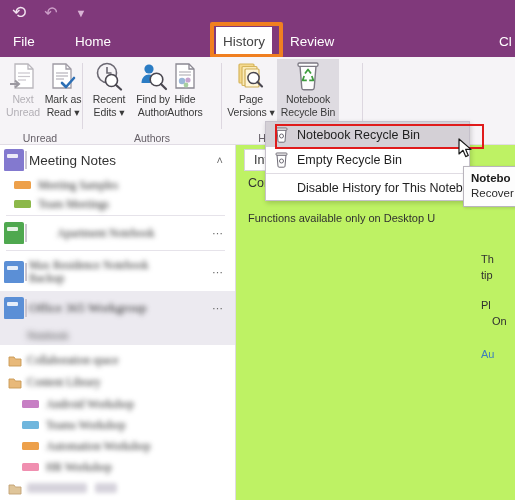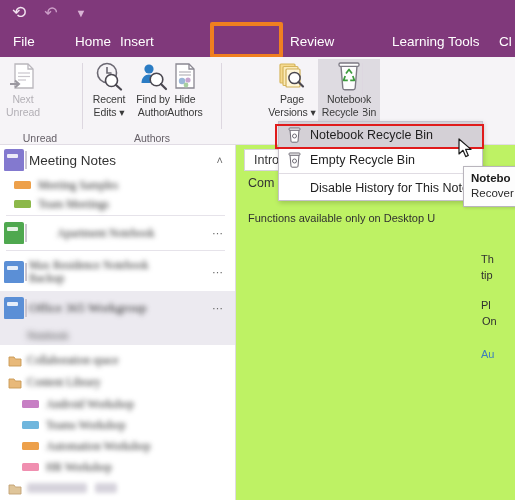--- a/index.html
+++ b/index.html
@@ -132,21 +132,21 @@
   }
   .note-line {
     position: absolute; font-size: 11px; color: #303030;
     white-space: nowrap;
     margin-top: 11px;
   }
   .note-link { color: #3c7ebd; }
 
   
   .menu {
-    position: absolute; left: 278px; top: 121px; width: 205px;
+    position: absolute; left: 265px; top: 121px; width: 205px;
     background: #ffffff; border: 1px solid #c6c1cb;
     box-shadow: 1px 2px 5px rgba(0,0,0,0.18);
     overflow: hidden;
   }
   .menu-item {
     height: 25px; display: flex; align-items: center;
     font-size: 12.5px; color: #1f1f1f; padding-left: 5px;
     white-space: nowrap;
   }
   .menu-item.hl { background: #d4d0d6; }
@@ -179,23 +179,22 @@
 
   <div class="titlebar">
     <div class="tb-icon tb-back">⟲</div>
     <div class="tb-icon tb-undo">↶</div>
     <div class="tb-icon tb-more">▼</div>
   </div>
 
   <div class="tabbar">
     <div class="tab" style="left:6px;">File</div>
     <div class="tab" style="left:68px;">Home</div>
-    <div class="tab" style="left:113px;">Insert</div>
+    <div class="tab active" style="left:216px;">History</div>
     <div class="tab" style="left:283px;">Review</div>
-    <div class="tab" style="left:385px;">Learning Tools</div>
     <div class="tab" style="left:492px;">Cl</div>
   </div>
   <div class="tab-highlight" style="left:210px; top:22px; width:73px; height:36px;"></div>
 
   <div class="ribbon">
 
     <div class="rb-group" style="left:0; width:80px;">
       <div class="rb-btn disabled" style="left:0px;">
         <div class="rb-ico">
           <svg width="28" height="30" viewBox="0 0 28 30">
@@ -204,20 +203,36 @@
             <g stroke="#cac7cd" stroke-width="1.2">
               <line x1="9" y1="12" x2="21" y2="12"></line>
                 <line x1="9" y1="15.5" x2="21" y2="15.5"></line>
               <line x1="9" y1="19" x2="17" y2="19"></line>
             </g>
             <path d="M1 23 h8 M6 19.5 l4 3.5 -4 3.5" fill="none" stroke="#9b98a0" stroke-width="2"></path>
           </svg>
         </div>
         <span class="lbl">Next</span>
         <span class="lbl">Unread</span>
+      </div>
+      <div class="rb-btn" style="left:40px;">
+        <div class="rb-ico">
+          <svg width="28" height="30" viewBox="0 0 28 30">
+            <path d="M4 3 h13 l5 5 v19 h-18 z" fill="#fff" stroke="#9e9aa4" stroke-width="1.3"></path>
+            <path d="M17 3 v5 h5" fill="none" stroke="#9e9aa4" stroke-width="1.3"></path>
+            <g stroke="#b6b3bb" stroke-width="1.2">
+              <line x1="7" y1="12" x2="19" y2="12"></line>
+                <line x1="7" y1="15" x2="19" y2="15"></line>
+              <line x1="7" y1="18" x2="15" y2="18"></line>
+            </g>
+            <path d="M13 22 l4 4 8 -9" fill="none" stroke="#2c6fb5" stroke-width="2.6" stroke-linecap="round" stroke-linejoin="round"></path>
+          </svg>
+        </div>
+        <span class="lbl">Mark as</span>
+        <span class="lbl">Read ▾</span>
       </div>
       <div class="grp-lbl">Unread</div>
     </div>
     <div class="rb-sep" style="left:82px;"></div>
 
     <div class="rb-group" style="left:86px; width:132px;">
       <div class="rb-btn" style="left:44px;">
         <div class="rb-ico">
           <svg width="30" height="30" viewBox="0 0 30 30">
             <circle cx="11" cy="8" r="4.6" fill="#2b7cc4"></circle>
@@ -255,21 +270,21 @@
             <circle cx="16" cy="24" r="2.4" fill="#a8cfa0"></circle>
           </svg>
         </div>
         <span class="lbl">Hide</span>
         <span class="lbl">Authors</span>
       </div>
       <div class="grp-lbl">Authors</div>
     </div>
     <div class="rb-sep" style="left:221px;"></div>
 
-    <div class="rb-group" style="left:225px; width:130px;margin-left:41px;">
+    <div class="rb-group" style="left:225px; width:130px;">
       <div class="rb-btn" style="left:0px; width:52px;">
         <div class="rb-ico">
           <svg width="30" height="30" viewBox="0 0 30 30">
             <rect x="3" y="3" width="15" height="19" rx="1" fill="#f5d98e" stroke="#d6b55c" stroke-width="1.2"></rect>
             <rect x="6" y="5.5" width="15" height="19" rx="1" fill="#faeab8" stroke="#d6b55c" stroke-width="1.2"></rect>
             <rect x="9" y="8" width="14" height="18" rx="1" fill="#fff6d8" stroke="#cfae59" stroke-width="1.2"></rect>
             <circle cx="17.5" cy="17" r="5.6" fill="#fff" stroke="#4a4750" stroke-width="1.5"></circle>
             <line x1="21.5" y1="21" x2="26" y2="25.5" stroke="#4a4750" stroke-width="2.1" stroke-linecap="round"></line>
           </svg>
         </div>
@@ -404,21 +419,21 @@
   </div>
 
   <div class="content">
     <div class="pagetab">Intro</div>
     <div class="pagetab2">Com</div>
 
     <div class="note-line" style="left:12px; top:56px;">Functions available only on Desktop U</div>
     <div class="note-line" style="left:245px; top:97px;">Th</div>
     <div class="note-line" style="left:245px; top:113px;">tip</div>
     <div class="note-line" style="left:245px; top:143px;">Pl</div>
-    <div class="note-line" style="left:246px; top:159px;">On</div>
+    <div class="note-line" style="left:256px; top:159px;">On</div>
     <div class="note-line note-link" style="left:245px; top:192px;">Au</div>
   </div>
 
   <div class="menu">
     <div class="menu-item hl">
       <span class="mi-ico">
         <svg width="15" height="17" viewBox="0 0 15 17">
           <path d="M3 4 h9 l-1 11.2 a1.1 1.1 0 0 1 -1.1 1 h-4.8 a1.1 1.1 0 0 1 -1.1 -1 z" fill="#fff" stroke="#6e6b75" stroke-width="1"></path>
           <rect x="2" y="2" width="11" height="2.2" rx="0.9" fill="#fff" stroke="#6e6b75" stroke-width="1"></rect>
           <circle cx="7.5" cy="10" r="2" fill="none" stroke="#6e6b75" stroke-width="1"></circle>

